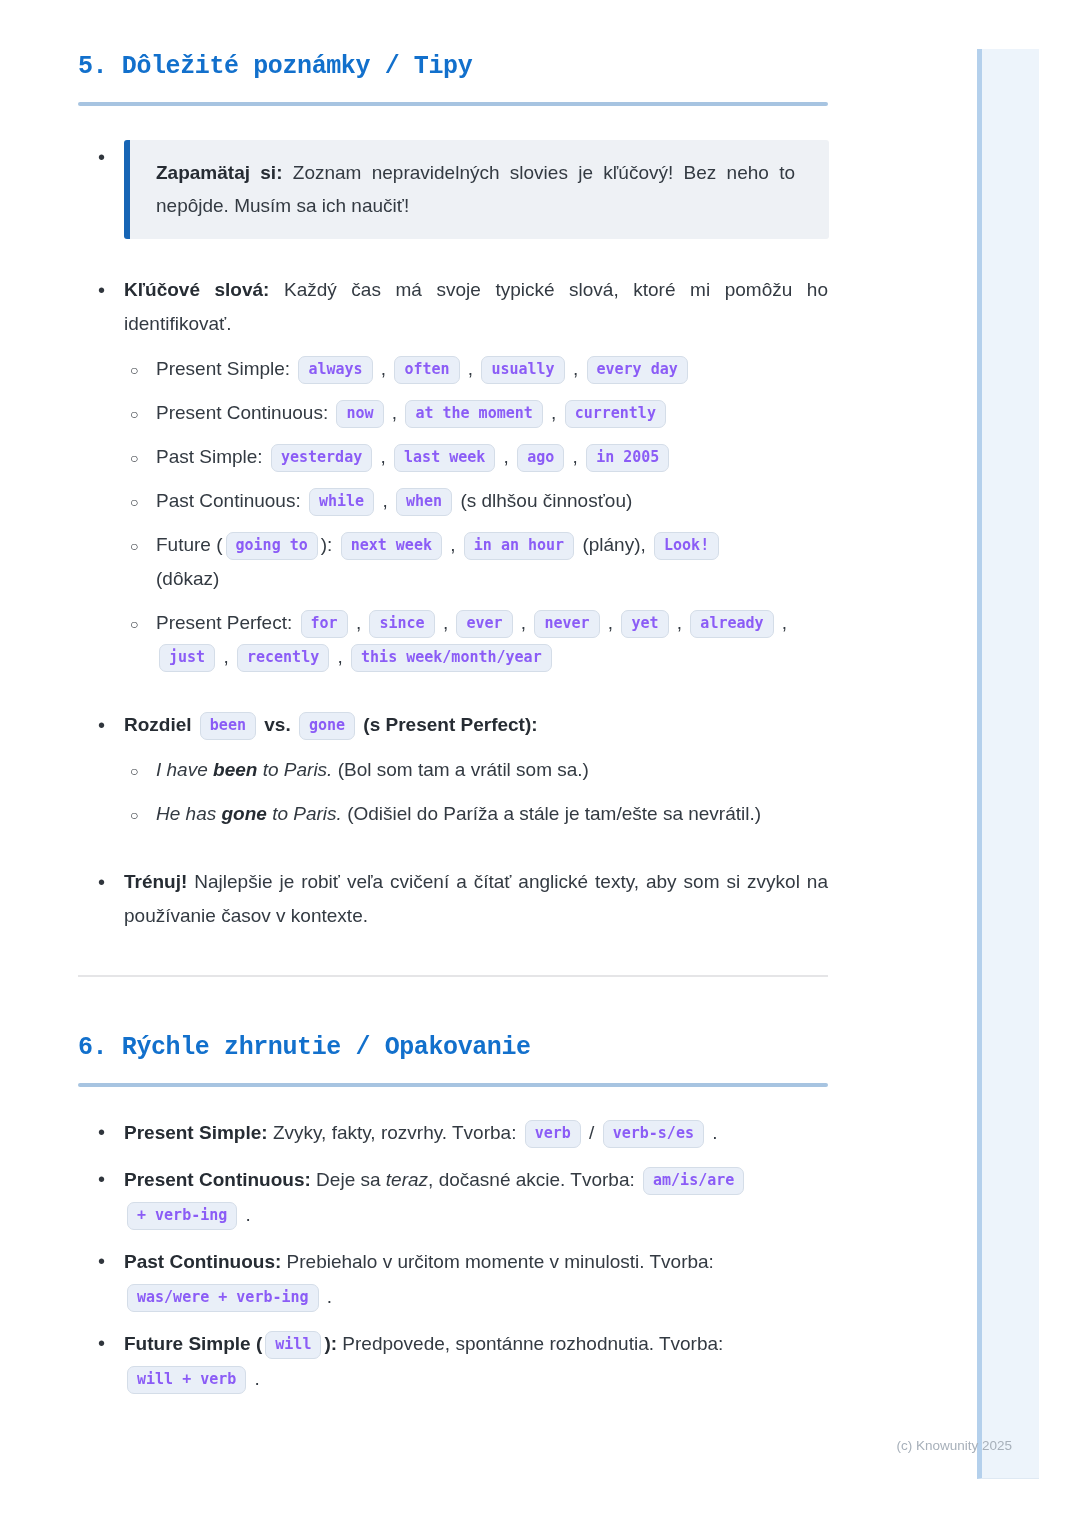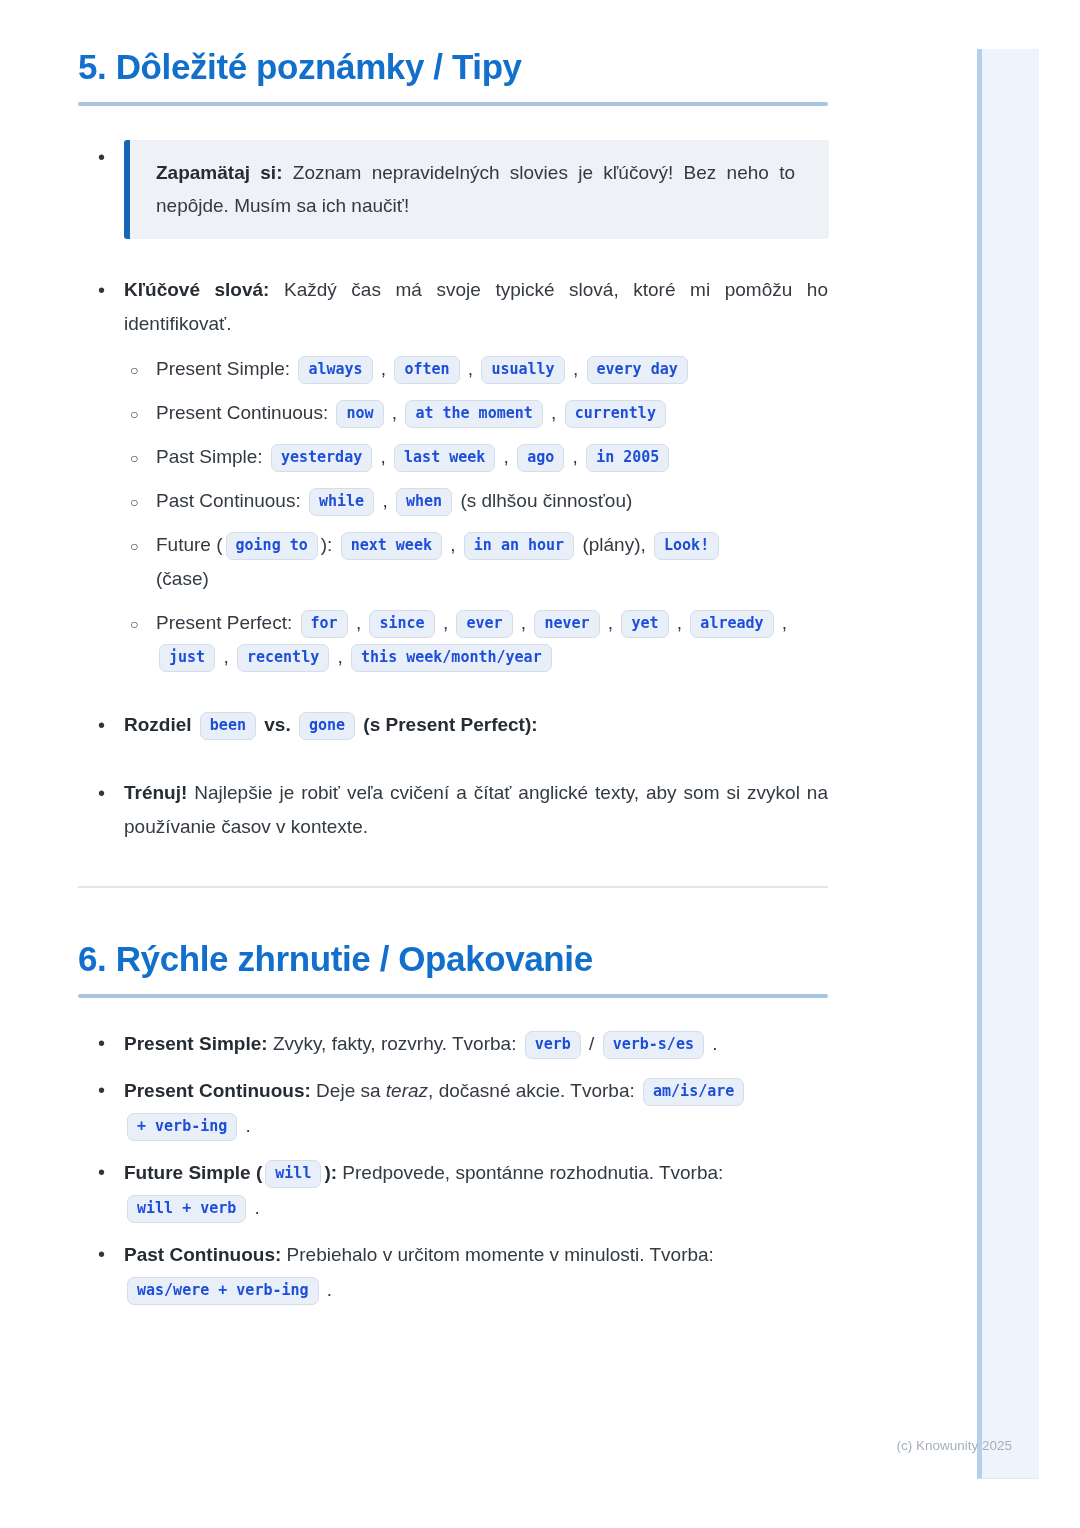--- a/index.html
+++ b/index.html
@@ -1,39 +1,39 @@
 <!DOCTYPE html>
 <html><head>
 <meta charset="utf-8">
 <style>
   html,body{margin:0;padding:0;background:#ffffff;}
   body{width:1080px;height:1528px;position:relative;overflow:hidden;
        font-family:"Liberation Sans",sans-serif;color:#333a42;}
   .content{position:absolute;left:78px;top:46px;width:750px;}
-  h2.section-title{margin:0;font-size:35px;line-height:42px;font-weight:700;
-       color:#1270cc;letter-spacing:-0.4px;}
+  h2.section-title{margin:0;font-size:25px;line-height:42px;font-weight:700;
+       color:#1270cc;letter-spacing:-0.4px;font-family:Liberation Mono, monospace;}
   .rule{height:4px;background:#a7c4e1;border-radius:2px;margin-top:14px;}
   ul{list-style:none;margin:0;padding:0;}
   .l1{margin-top:30px;}
   .l1 > li{position:relative;padding-left:46px;margin-top:34px;
        font-size:19px;line-height:34px;}
   .l1 > li::before{content:"•";position:absolute;left:20px;top:0;
        color:#30363d;font-size:20px;}
   .l2{margin-top:11px;}
   .l2 > li{position:relative;padding-left:32px;margin-top:10px;
        font-size:19px;line-height:34px;}
   .l2 > li::before{content:"○";position:absolute;left:6px;top:1px;
        color:#30363d;font-size:14px;}
   .justify{text-align:justify;}
   p.tokens{margin:0;}
   .b{font-weight:700;color:#262c33;}
   .i{font-style:italic;}
   .bi{font-style:italic;font-weight:700;color:#262c33;}
   .chip{display:inline-block;font-family:"DejaVu Sans Mono",monospace;
-       font-weight:700;font-size:15px;line-height:21px;color:#1d4ed8;
+       font-weight:700;font-size:15px;line-height:21px;color:#8b5cf6;
        background:#e9eff8;border:1px solid #d4dde8;border-radius:7px;
        padding:2px 9px 3px;margin:0 3px;white-space:nowrap;
        vertical-align:baseline;position:relative;top:-1px;}
   .callout-li::before{top:2px;}
   .callout{border-left:6px solid #1765b5;background:#eef1f5;
        border-radius:3px;padding:16px 34px 17px 26px;width:639px;}
   .callout p{margin:0;font-size:19px;line-height:33px;}
   .divider{height:2px;background:#e5e5e7;margin-top:42px;}
   .section6-title{margin-top:50px !important;}
   .summary{margin-top:28px;}
@@ -60,40 +60,44 @@
         </div>
       </li>
 
       <li>
         <p class="tokens justify"><span class="b">Kľúčové slová:</span><span class=""> Každý čas má svoje typické slová, ktoré mi pomôžu ho identifikovať.</span></p>
         <ul class="l2">
           <li class="tokens"><span class="">Present Simple: </span><code class="chip">always</code><span class=""> , </span><code class="chip">often</code><span class=""> , </span><code class="chip">usually</code><span class=""> , </span><code class="chip">every day</code></li>
           <li class="tokens"><span class="">Present Continuous: </span><code class="chip">now</code><span class=""> , </span><code class="chip">at the moment</code><span class=""> , </span><code class="chip">currently</code></li>
           <li class="tokens"><span class="">Past Simple: </span><code class="chip">yesterday</code><span class=""> , </span><code class="chip">last week</code><span class=""> , </span><code class="chip">ago</code><span class=""> , </span><code class="chip">in 2005</code></li>
           <li class="tokens"><span class="">Past Continuous: </span><code class="chip">while</code><span class=""> , </span><code class="chip">when</code><span class=""> (s dlhšou činnosťou)</span></li>
-          <li class="tokens"><span class="">Future (</span><code class="chip">going to</code><span class="">): </span><code class="chip">next week</code><span class=""> , </span><code class="chip">in an hour</code><span class=""> (plány), </span><code class="chip">Look!</code><br><span class="">(čase)</span></li>
+          <li class="tokens"><span class="">Future (</span><code class="chip">going to</code><span class="">): </span><code class="chip">next week</code><span class=""> , </span><code class="chip">in an hour</code><span class=""> (plány), </span><code class="chip">Look!</code><br><span class="">(dôkaz)</span></li>
           <li class="tokens"><span class="">Present Perfect: </span><code class="chip">for</code><span class=""> , </span><code class="chip">since</code><span class=""> , </span><code class="chip">ever</code><span class=""> , </span><code class="chip">never</code><span class=""> , </span><code class="chip">yet</code><span class=""> , </span><code class="chip">already</code><span class=""> ,</span><br><code class="chip">just</code><span class=""> , </span><code class="chip">recently</code><span class=""> , </span><code class="chip">this week/month/year</code></li>
         </ul>
       </li>
 
       <li>
         <p class="tokens"><span class="b">Rozdiel </span><code class="chip">been</code><span class="b"> vs. </span><code class="chip">gone</code><span class="b"> (s Present Perfect):</span></p>
+        <ul class="l2">
+          <li class="tokens justify"><span class="i">I have </span><span class="bi">been</span><span class="i"> to Paris.</span><span class=""> (Bol som tam a vrátil som sa.)</span></li>
+          <li class="tokens justify"><span class="i">He has </span><span class="bi">gone</span><span class="i"> to Paris.</span><span class=""> (Odišiel do Paríža a stále je tam/ešte sa nevrátil.)</span></li>
+        </ul>
       </li>
 
       <li class="tokens justify"><span class="b">Trénuj!</span><span class=""> Najlepšie je robiť veľa cvičení a čítať anglické texty, aby som si zvykol na používanie časov v kontexte.</span></li>
     </ul>
 
     <div class="divider"></div>
 
     <h2 class="section-title section6-title">6. Rýchle zhrnutie / Opakovanie</h2>
     <div class="rule"></div>
 
     <ul class="l1 summary">
       <li class="tokens"><span class="b">Present Simple:</span><span class=""> Zvyky, fakty, rozvrhy. Tvorba: </span><code class="chip">verb</code><span class=""> / </span><code class="chip">verb-s/es</code><span class=""> .</span></li>
       <li class="tokens"><span class="b">Present Continuous:</span><span class=""> Deje sa </span><span class="i">teraz</span><span class="">, dočasné akcie. Tvorba: </span><code class="chip">am/is/are</code><br><code class="chip">+ verb-ing</code><span class=""> .</span></li>
+      <li class="tokens"><span class="b">Past Continuous:</span><span class=""> Prebiehalo v určitom momente v minulosti. Tvorba: </span><br><code class="chip">was/were + verb-ing</code><span class=""> .</span></li>
       <li class="tokens"><span class="b">Future Simple (</span><code class="chip">will</code><span class="b">):</span><span class=""> Predpovede, spontánne rozhodnutia. Tvorba: </span><br><code class="chip">will + verb</code><span class=""> .</span></li>
-      <li class="tokens"><span class="b">Past Continuous:</span><span class=""> Prebiehalo v určitom momente v minulosti. Tvorba: </span><br><code class="chip">was/were + verb-ing</code><span class=""> .</span></li>
     </ul>
   </div>
 
   <div class="edge-strip"></div>
   <div class="footer">(c) Knowunity 2025</div>
 </div>
 
 </body></html>

